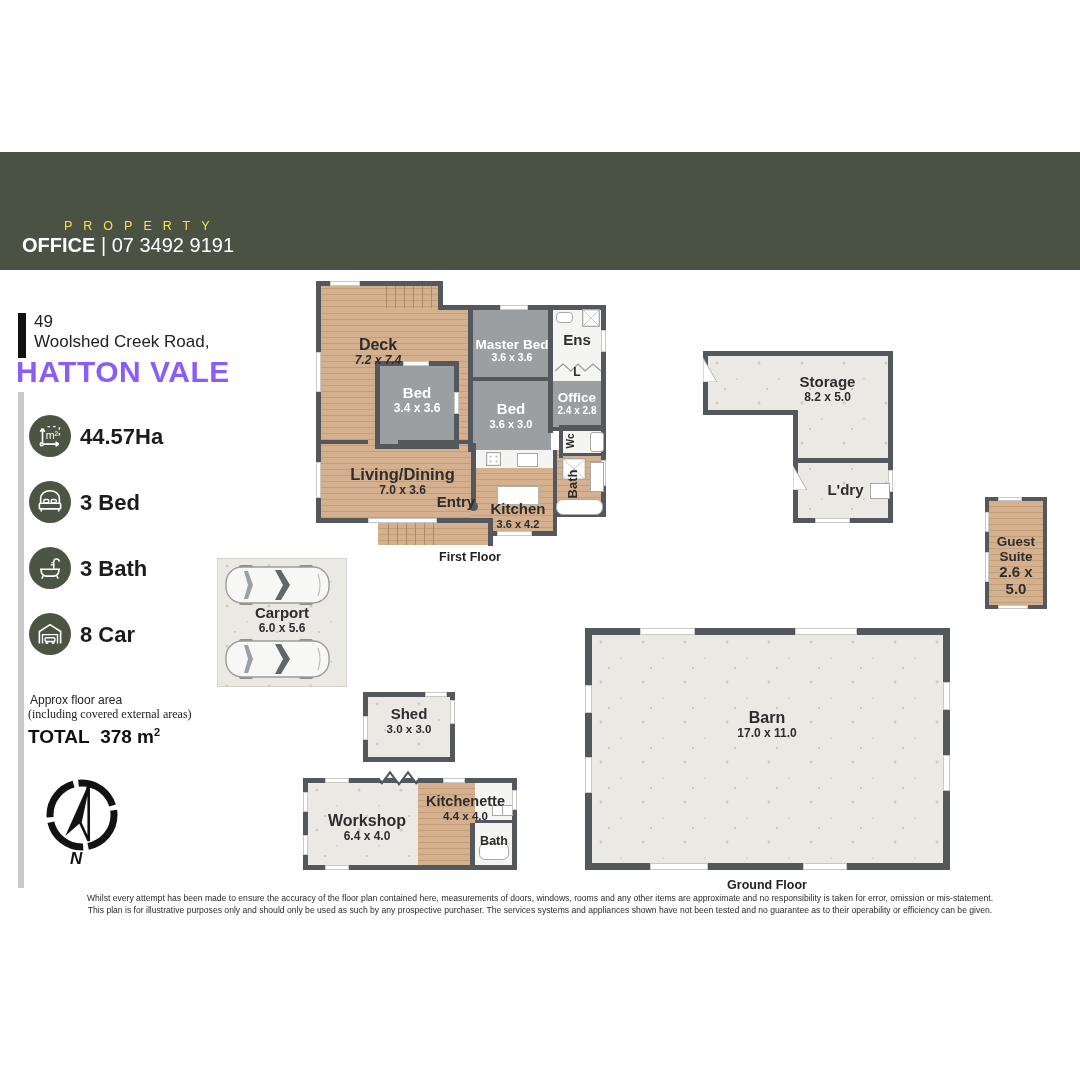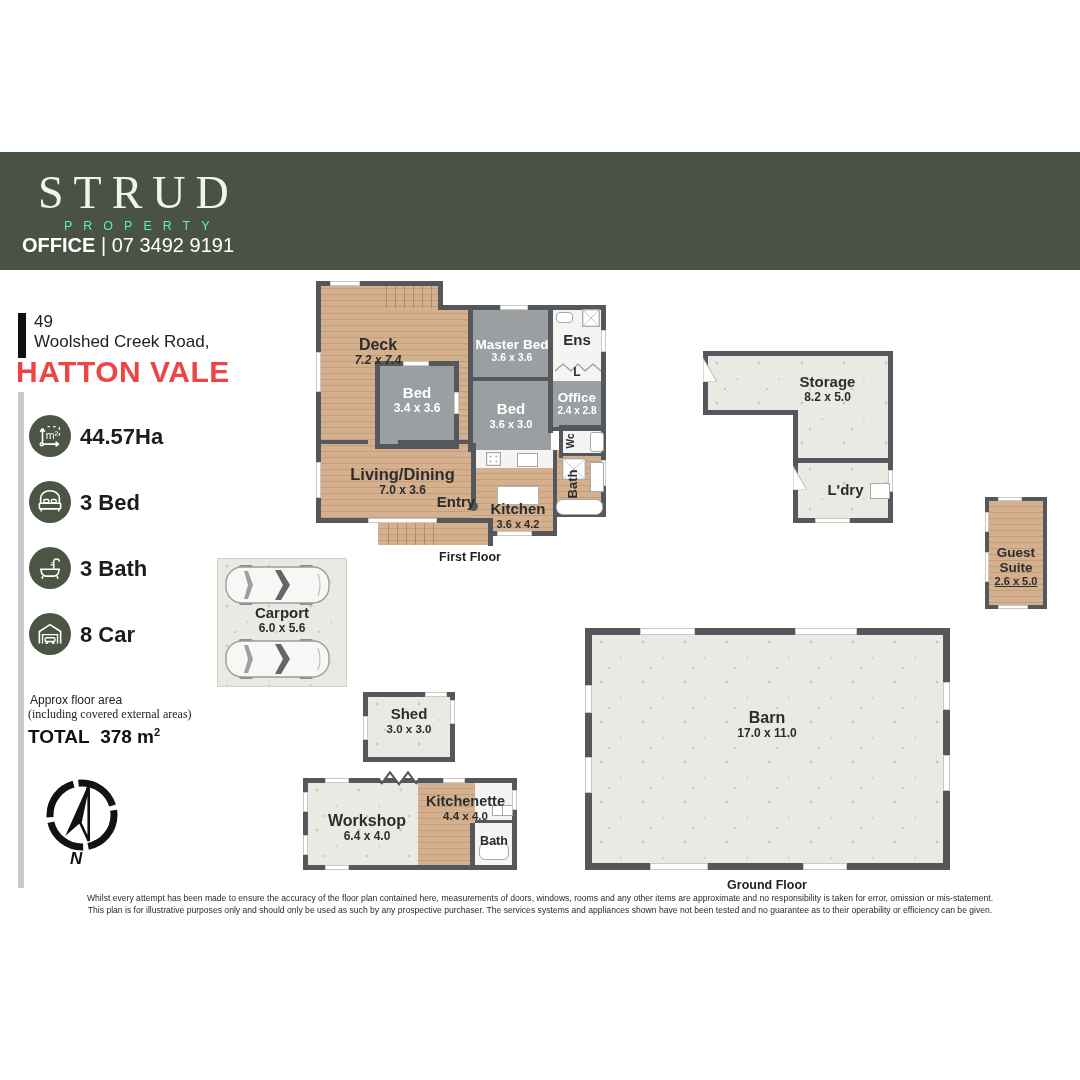--- a/index.html
+++ b/index.html
@@ -22,41 +22,40 @@
   
   .rl{position:absolute;display:flex;flex-direction:column;align-items:center;justify-content:center;
       text-align:center;font-weight:bold;color:#2d2d2d;line-height:1.12;}
   .rl .dims{font-weight:bold;}
   .rl.light{color:#ffffff;}
   .caption{position:absolute;font-weight:bold;color:#222;font-size:12.5px;text-align:center;}
   
   #band{position:absolute;left:0;top:152px;width:1080px;height:118px;background:#4a5243;}
   .brand{position:absolute;left:38px;top:14px;font-family:"Liberation Serif", serif;
          font-size:46px;letter-spacing:10px;color:#f3f3ee;font-weight:normal;}
-  .brand-sub{position:absolute;left:64px;top:67px;font-size:12.5px;letter-spacing:11px;color:#5eead4;}
+  .brand-sub{position:absolute;left:64px;top:67px;font-size:12.5px;letter-spacing:11px;color:#fde047;}
   .office{position:absolute;left:22px;top:82px;font-size:20px;color:#ffffff;}
   .office b{font-weight:bold;}
   
   .addr-num,.addr-street{font-size:17px;color:#222;}
-  .suburb{font-size:30px;font-weight:bold;color:#ef4444;letter-spacing:0.5px;}
+  .suburb{font-size:30px;font-weight:bold;color:#8b5cf6;letter-spacing:0.5px;}
   .stat-circle{position:absolute;width:42px;height:42px;border-radius:50%;background:#4c5444;
                display:flex;align-items:center;justify-content:center;}
   .stat-label{position:absolute;font-size:22px;font-weight:bold;color:#1c1c1c;}
   .note{font-size:12px;color:#222;}
   .total{font-size:19px;font-weight:bold;color:#111;}
   .disc{position:absolute;left:40px;width:1000px;text-align:center;font-size:8.6px;color:#2a2a2a;line-height:1.35;}
   .rot{transform:rotate(-90deg);}
 </style>
 </head>
 <body>
 
 <div id="canvas">
 
   <div id="band">
-    <div class="brand">STRUD</div>
     <div class="brand-sub">PROPERTY</div>
     <div class="office"><b>OFFICE</b> <span>| 07 3492 9191</span></div>
   </div>
 
   <div class="abs" style="left:18px;top:313px;width:8px;height:45px;background:#111;"></div>
   <div class="abs addr-num" style="left:34px;top:312px;">49</div>
   <div class="abs addr-street" style="left:34px;top:332px;">Woolshed Creek Road,</div>
   <div class="abs suburb" style="left:16px;top:355px;">HATTON VALE</div>
   <div class="abs" style="left:18px;top:392px;width:6px;height:496px;background:#c9c9c9;"></div>
 
@@ -277,21 +276,21 @@
     <span>L'dry</span>
   </div>
 
   <div class="abs wood" style="left:985px;top:497px;width:62px;height:112px;border:4px solid #54575c;box-sizing:border-box;"></div>
   <div class="win" style="left:985px;top:512px;width:4px;height:20px;"></div>
   <div class="win" style="left:985px;top:552px;width:4px;height:30px;"></div>
   <div class="win" style="left:998px;top:497px;width:24px;height:4px;"></div>
   <div class="win" style="left:998px;top:605px;width:30px;height:4px;"></div>
   <div class="rl" style="left:987px;top:538px;width:58px;height:56px;font-size:13.5px;">
     <span>Guest Suite</span>
-      <span class="dims" style="font-size:11px;text-decoration:underline;">2.6 x 5.0</span>
+      <span class="dims" style="font-size:15px;">2.6 x 5.0</span>
   </div>
 
   <div class="abs concrete" style="left:218px;top:559px;width:128px;height:127px;outline:1px solid #d5d2ca;"></div>
   <div class="abs" style="left:223px;top:562px;width:110px;height:46px;">
     <svg width="110" height="46" viewBox="0 0 110 46">
       <rect x="16" y="3" width="14" height="5" rx="2" fill="#8d8d8b"></rect>
         <rect x="16" y="38" width="14" height="5" rx="2" fill="#8d8d8b"></rect>
       <rect x="76" y="3" width="14" height="5" rx="2" fill="#8d8d8b"></rect>
         <rect x="76" y="38" width="14" height="5" rx="2" fill="#8d8d8b"></rect>
       <rect x="3" y="5" width="103" height="36" rx="16" fill="#f7f7f5" stroke="#9d9d99" stroke-width="1.4"></rect>

